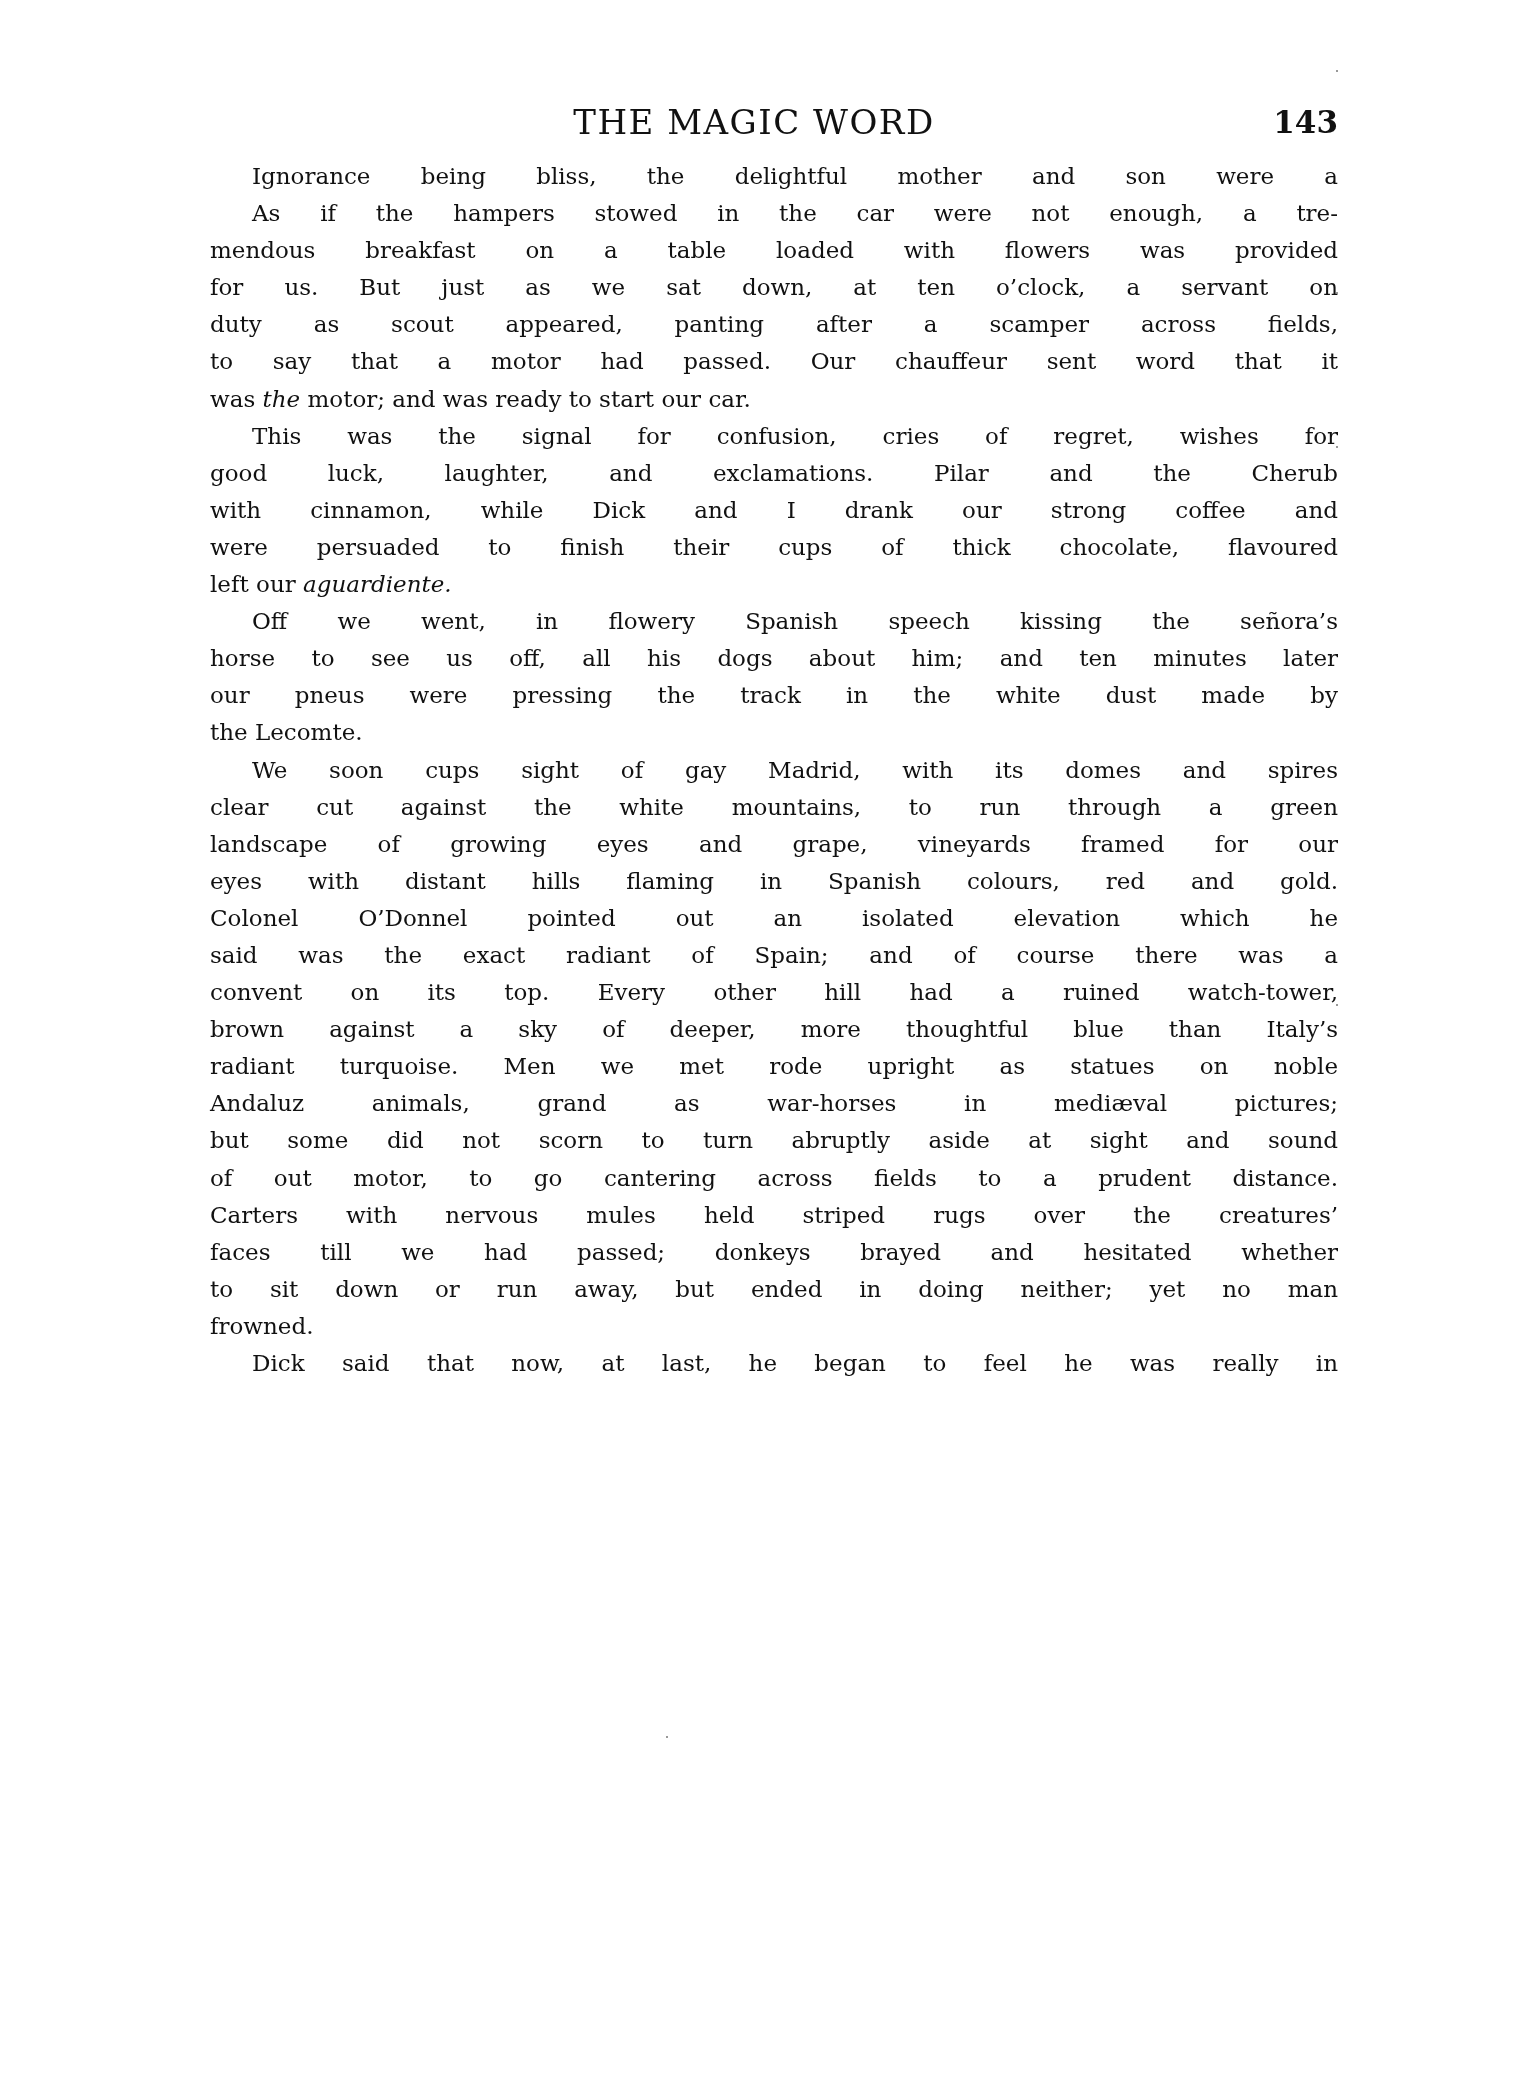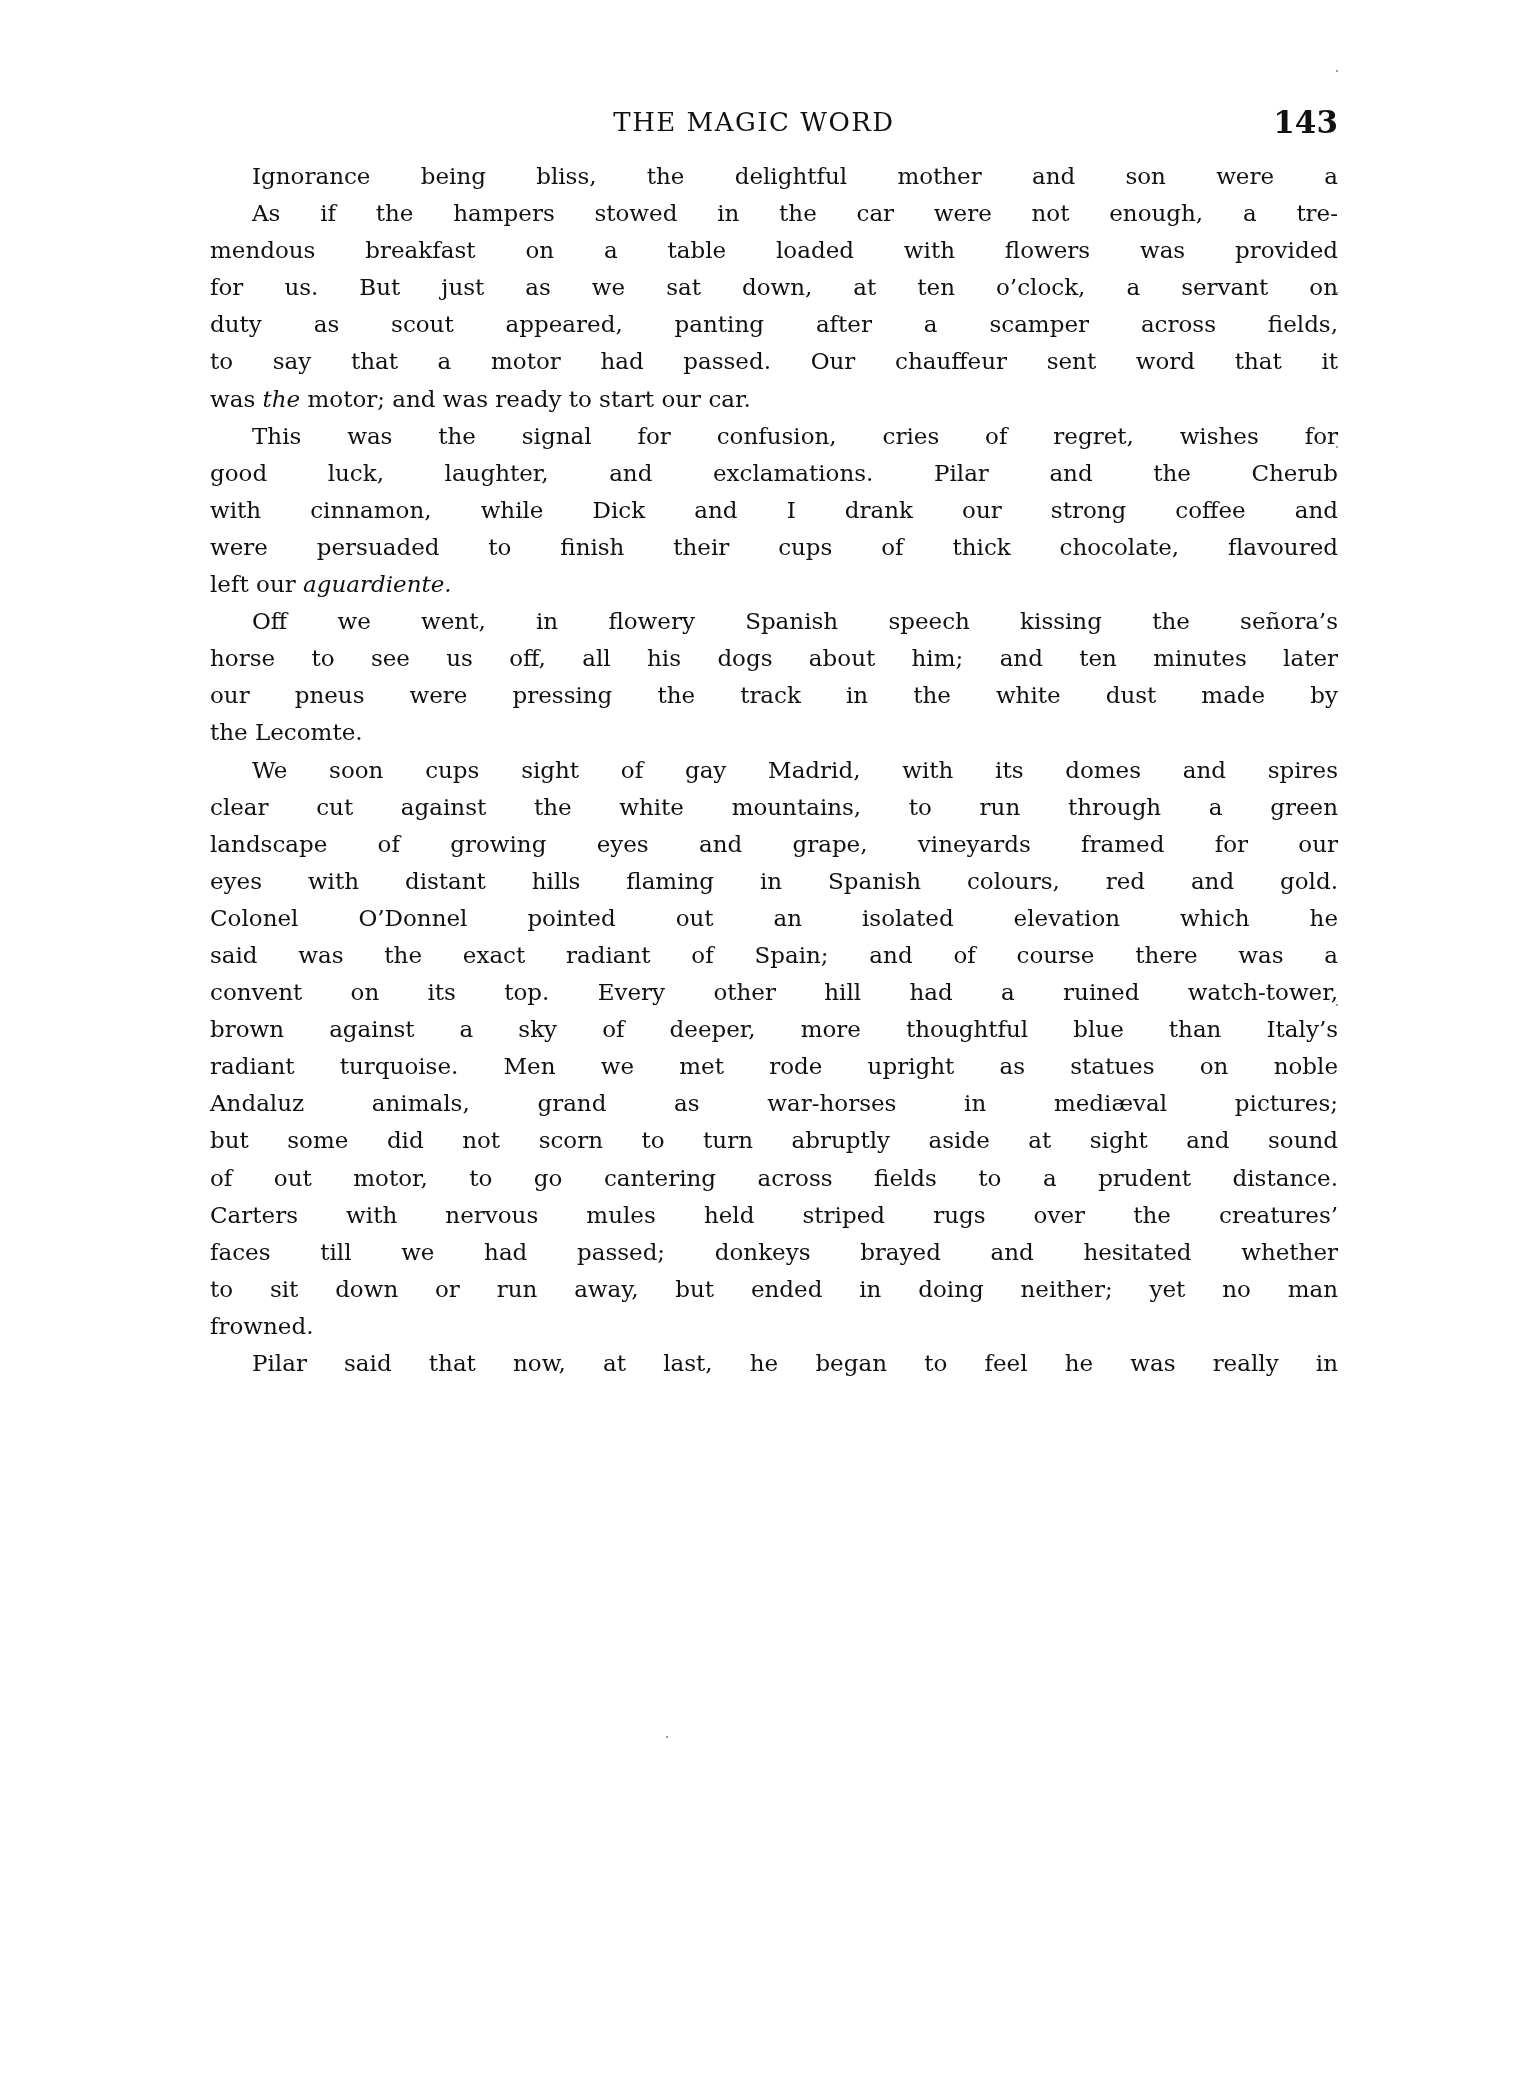--- a/index.html
+++ b/index.html
@@ -1,21 +1,21 @@
 <!DOCTYPE html>
 <html><head>
 <meta charset="utf-8">
 <style>
   html, body { margin: 0; padding: 0; background: #ffffff; }
   body { width: 1530px; height: 2082px; position: relative; overflow: hidden;
          font-family: "DejaVu Serif", "Liberation Serif", serif; color: #111; }
   .page { position: absolute; left: 0; top: 0; width: 1530px; height: 2082px; background: #fff; }
   .running-head { position: absolute; top: 102px; left: 210px; width: 1128px; height: 40px; }
   .running-title { position: absolute; left: 0; right: 0; text-align: center;
-                   font-size: 26px; letter-spacing: 1.5px; font-weight: normal; line-height: 40px;
+                   font-size: 34px; letter-spacing: 1.5px; font-weight: normal; line-height: 40px;
                    padding-right: 40px; }
   .page-number { position: absolute; right: 0; top: 0; font-size: 31px; line-height: 40px; font-weight: bold; }
   .body-text { position: absolute; left: 210px; top: 158px; width: 1128px; }
   .line { display: block; height: 37.1px; line-height: 37.1px; font-size: 23px;
           text-align: justify; text-align-last: justify; white-space: nowrap; overflow: visible; }
   .line.last { text-align-last: left; }
   .line.indent { padding-left: 42px; }
   .line em { font-style: italic; }
   .speck { position: absolute; width: 2px; height: 2px; background: #777; border-radius: 1px; }
 </style>
@@ -66,21 +66,21 @@
         <span class="line">radiant turquoise. Men we met rode upright as statues on noble</span>
         <span class="line">Andaluz animals, grand as war-horses in mediæval pictures;</span>
         <span class="line">but some did not scorn to turn abruptly aside at sight and sound</span>
         <span class="line">of out motor, to go cantering across fields to a prudent distance.</span>
         <span class="line">Carters with nervous mules held striped rugs over the creatures’</span>
         <span class="line">faces till we had passed; donkeys brayed and hesitated whether</span>
         <span class="line">to sit down or run away, but ended in doing neither; yet no man</span>
         <span class="line last">frowned.</span>
       </div>
       <div>
-        <span class="line indent">Pilar said that now, at last, he began to feel he was really in</span>
+        <span class="line indent">Dick said that now, at last, he began to feel he was really in</span>
       </div>
     </div>
 
   <span class="speck" style="left:1336px;top:292px;"></span>
   <span class="speck" style="left:1336px;top:446px;"></span>
   <span class="speck" style="left:1336px;top:1004px;"></span>
   <span class="speck" style="left:666px;top:1736px;"></span>
   <span class="speck" style="left:1336px;top:70px;"></span>
 </div>
 

